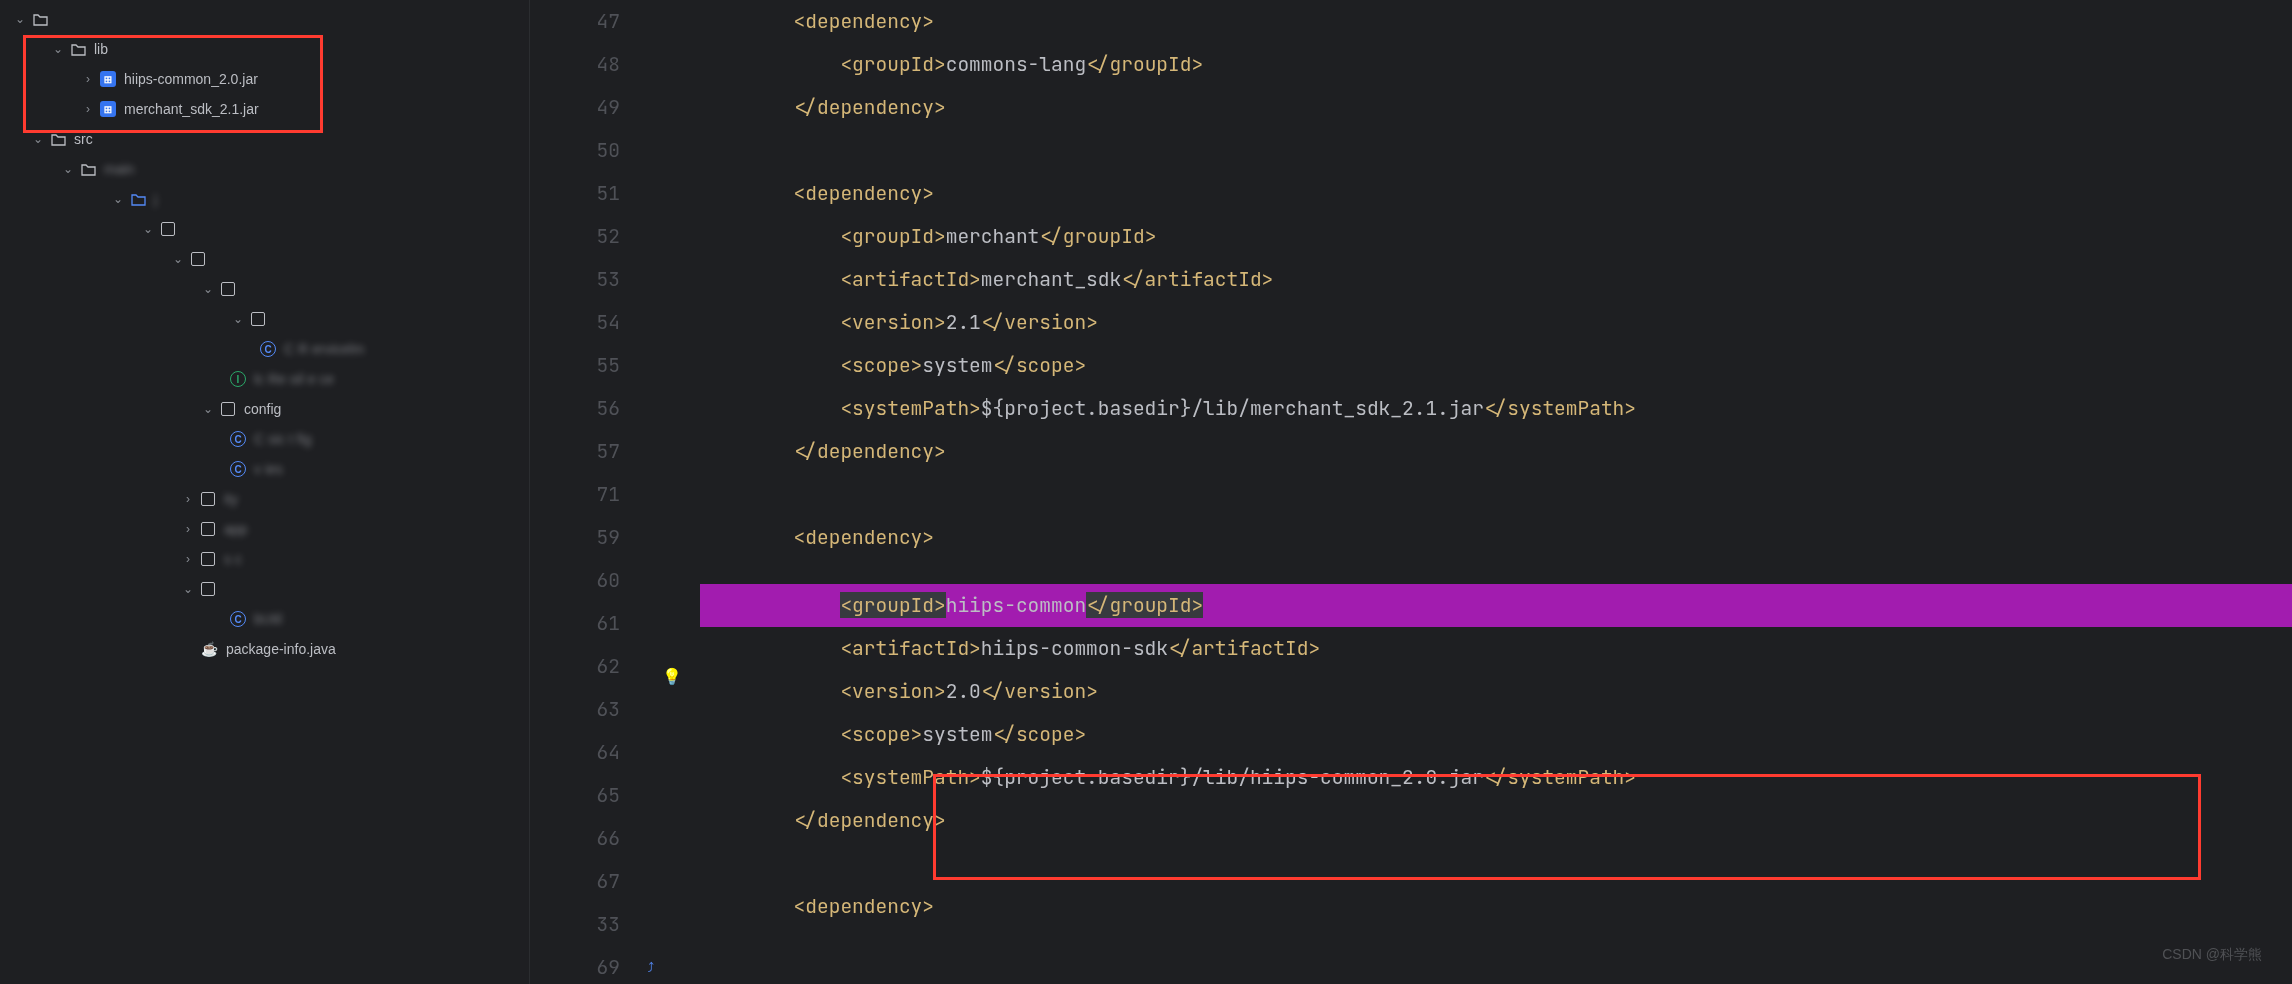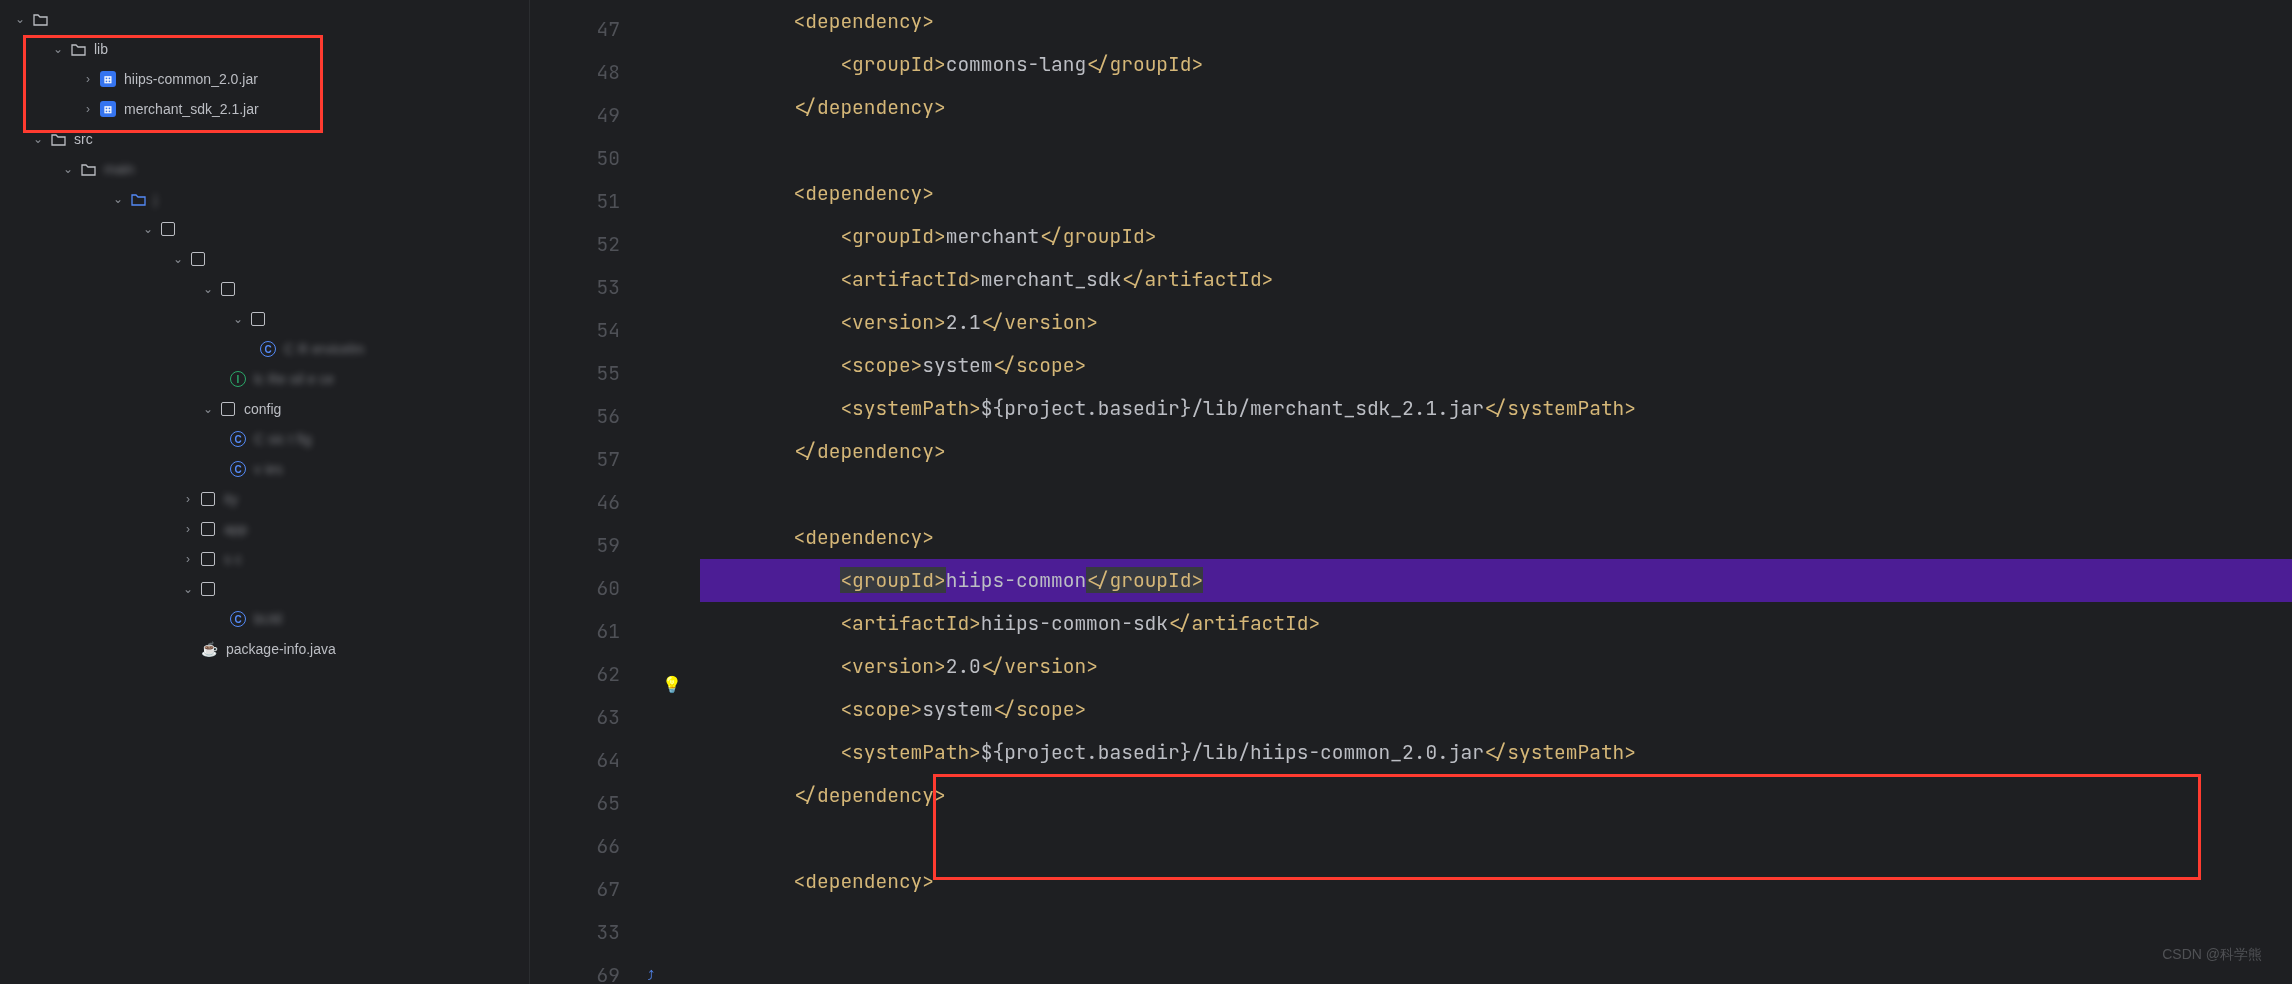--- a/index.html
+++ b/index.html
@@ -83,21 +83,21 @@
   display:flex;
   background:#1e1f22;
   position:relative;
 }
 .gutter {
   width:170px;
   background:#1e1f22;
   color:#4f5157;
   font-family:"JetBrains Mono", Consolas, monospace;
   font-size:19.5px;
-  padding-top:8px;
+  padding-top:0;
 }
 .gutter .ln {
   height:43px;
   line-height:43px;
   text-align:right;
   padding-right:80px;
   position:relative;
 }
 .gutter .ln.bulb::after {
   content:"💡";
@@ -113,21 +113,22 @@
   font-size:19.5px;
   line-height:43px;
   position:relative;
   overflow:hidden;
 }
 .code .line {
   height:43px;
   white-space:pre;
 }
 .code .cursor-line {
-  background:#4c1d95;
+  background:#a21caf;
+  margin-top:25px;
 }
 .tag { color:#d5b778; }
 .txt { color:#bcbec4; }
 .hl-group { background:#373a3f; }
 .red-box.code-box {
   left:233px; top:774px; width:1268px; height:106px;
 }
 .watermark {
   position:absolute;
   right:30px;
@@ -324,21 +325,21 @@
       <div class="ln">48</div>
       <div class="ln">49</div>
       <div class="ln">50</div>
       <div class="ln">51</div>
       <div class="ln">52</div>
       <div class="ln">53</div>
       <div class="ln">54</div>
       <div class="ln">55</div>
       <div class="ln">56</div>
       <div class="ln">57</div>
-      <div class="ln">46</div>
+      <div class="ln">71</div>
       <div class="ln">59</div>
       <div class="ln">60</div>
       <div class="ln">61</div>
       <div class="ln bulb">62</div>
       <div class="ln">63</div>
       <div class="ln">64</div>
       <div class="ln">65</div>
       <div class="ln">66</div>
       <div class="ln">67</div>
       <div class="ln">33</div>

